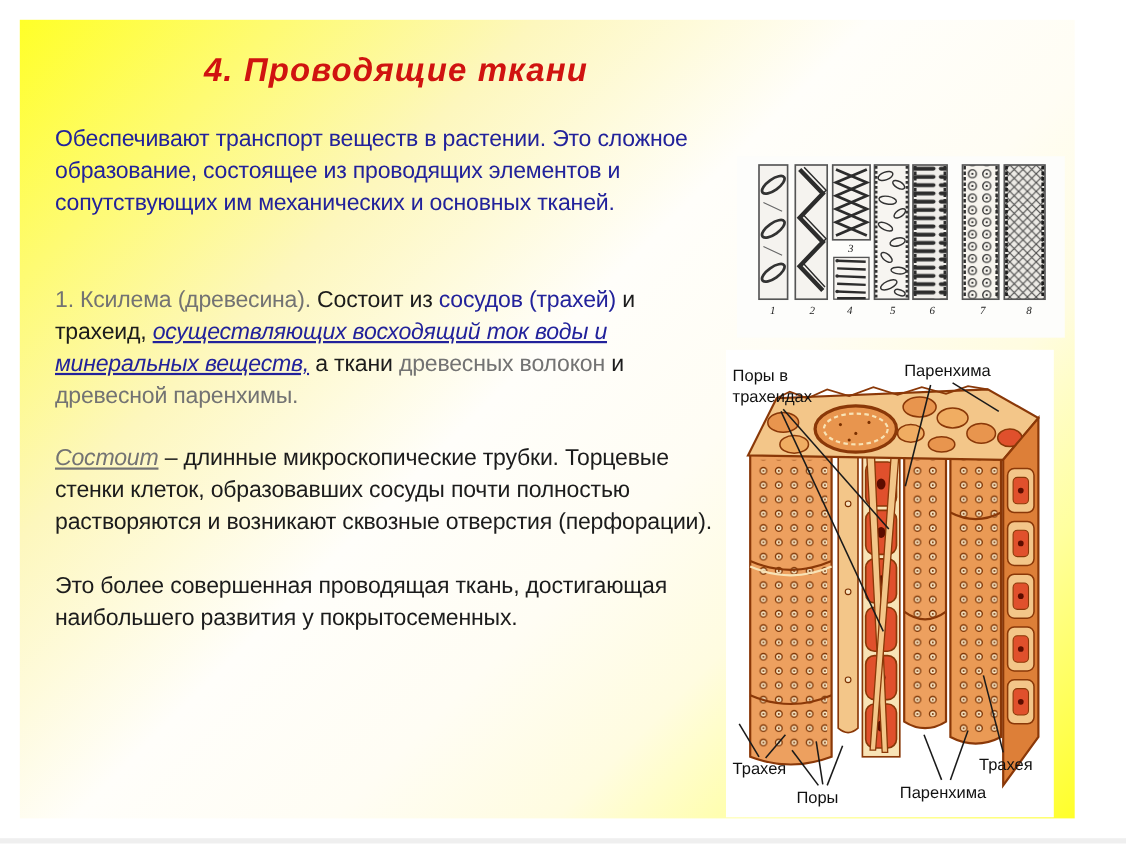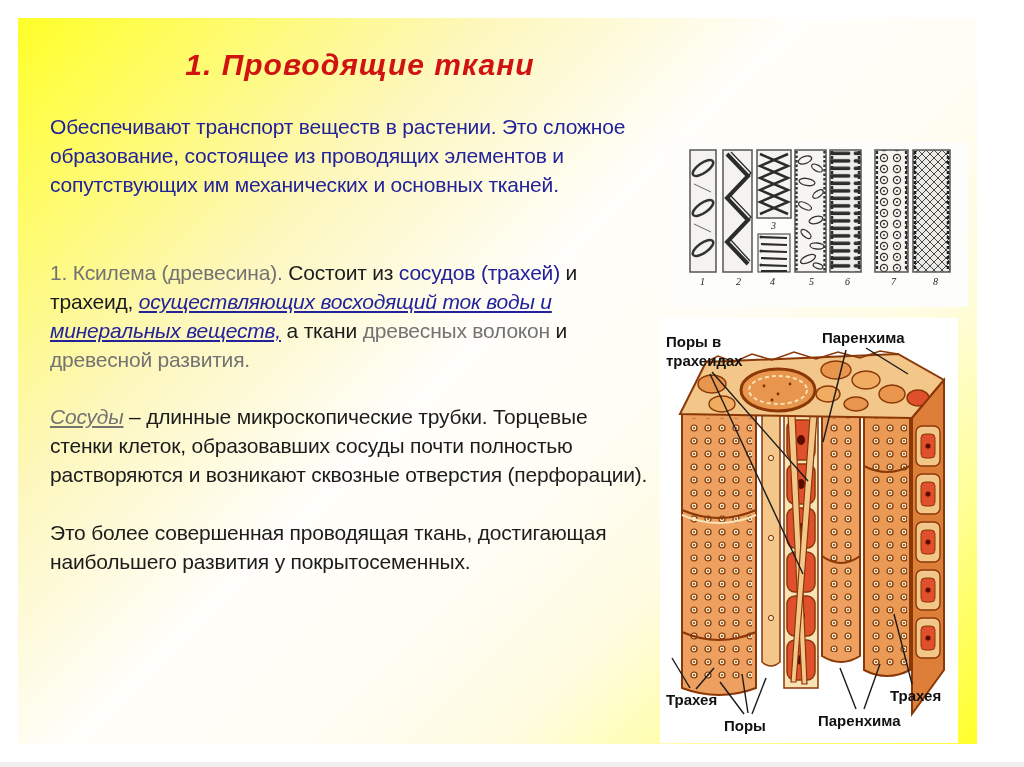--- a/index.html
+++ b/index.html
@@ -15,42 +15,42 @@
         color:#1c1c1c;letter-spacing:-0.2px}
   .p1{top:112px;color:#22229b}
   .p2{top:258px}
   .p3a{top:402px}
   .p3b{top:518px}
   .red{color:#737373}
   .blue{color:#22229b}
   .iu{font-style:italic;text-decoration:underline}
   .fig-vessels{position:absolute;left:670px;top:142px;width:298px;height:165px;background:#fdfdfb}
   .fig-xylem{position:absolute;left:660px;top:318px;width:298px;height:425px;background:#ffffff}
-  .xl-label{position:absolute;font-weight:bold;font-size:15px;line-height:19px;color:#111}
+  .xl-label{position:absolute;font-weight:normal;font-size:15px;line-height:19px;color:#111}
   .lbl-tl{left:6px;top:14px;width:102px}
   .lbl-par{left:162px;top:10px}
   .lbl-bl1{left:6px;top:372px}
   .lbl-bl2{left:64px;top:398px}
   .lbl-bl3{left:158px;top:393px}
   .lbl-br{left:230px;top:368px}
   svg{display:block}
   .vnum{font-family:"Liberation Serif",serif;font-style:italic;font-size:10px;fill:#222}
 </style>
 </head>
 <body>
 
 <div class="slide"></div>
 
-<div class="title">1. Проводящие ткани</div>
+<div class="title">4. Проводящие ткани</div>
 
 <div class="para p1">Обеспечивают транспорт веществ в растении. Это сложное образование, состоящее из проводящих элементов и сопутствующих им механических и основных тканей.</div>
 
-<div class="para p2"><span class="red">1. Ксилема (древесина).</span><span> Состоит из </span><span class="blue">сосудов (трахей)</span><span> и трахеид, </span><span class="blue iu">осуществляющих восходящий ток воды и минеральных веществ,</span><span> а ткани </span><span class="red">древесных волокон</span><span> и </span><span class="red">древесной развития.</span></div>
-
-<div class="para p3a"><span class="red iu">Сосуды</span><span> – длинные микроскопические трубки. Торцевые стенки клеток, образовавших сосуды почти полностью  растворяются  и  возникают сквозные отверстия (перфорации).</span></div>
+<div class="para p2"><span class="red">1. Ксилема (древесина).</span><span> Состоит из </span><span class="blue">сосудов (трахей)</span><span> и трахеид, </span><span class="blue iu">осуществляющих восходящий ток воды и минеральных веществ,</span><span> а ткани </span><span class="red">древесных волокон</span><span> и </span><span class="red">древесной паренхимы.</span></div>
+
+<div class="para p3a"><span class="red iu">Состоит</span><span> – длинные микроскопические трубки. Торцевые стенки клеток, образовавших сосуды почти полностью  растворяются  и  возникают сквозные отверстия (перфорации).</span></div>
 
 <div class="para p3b">Это более совершенная проводящая ткань, достигающая наибольшего развития у покрытосеменных.</div>
 
 <div class="fig-vessels">
   <svg width="298" height="165" viewBox="0 0 298 165">
     <defs>
       <pattern id="slabs" width="26" height="7.5" patternUnits="userSpaceOnUse">
         <rect width="26" height="7.5" fill="#f0eeea"></rect>
         <rect x="1.5" y="2" width="23" height="3.6" rx="1.8" fill="#2d2d2d"></rect>
       </pattern>

